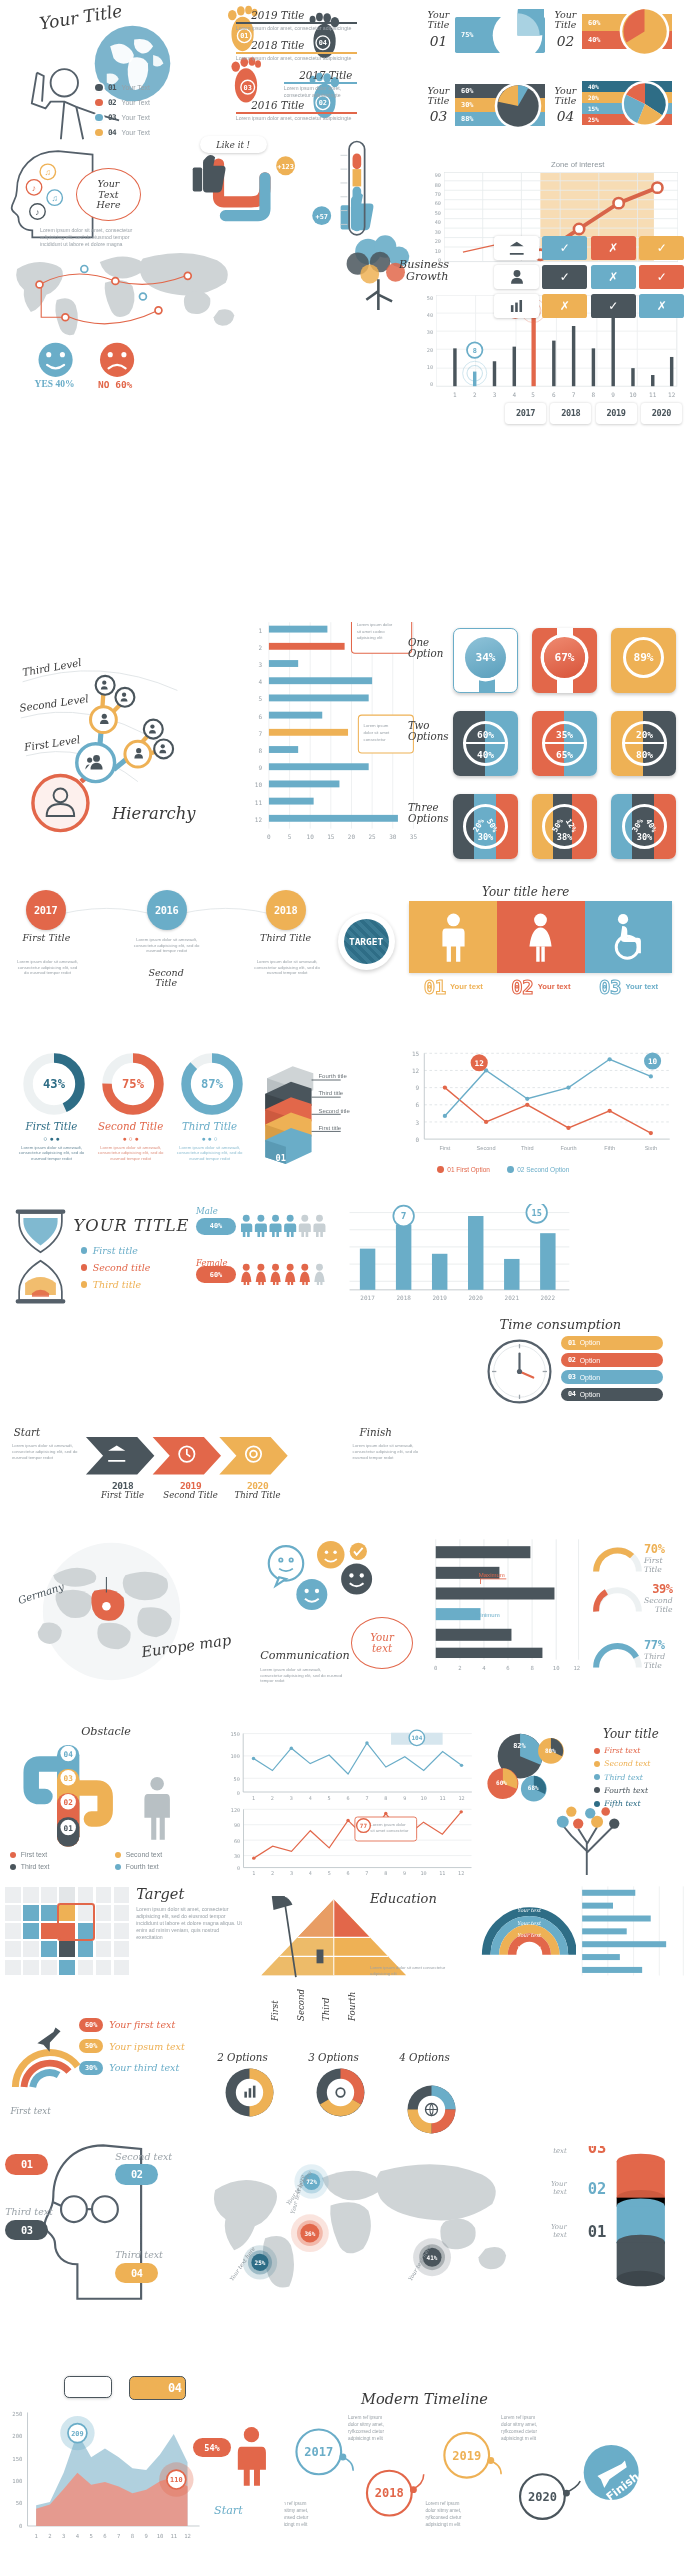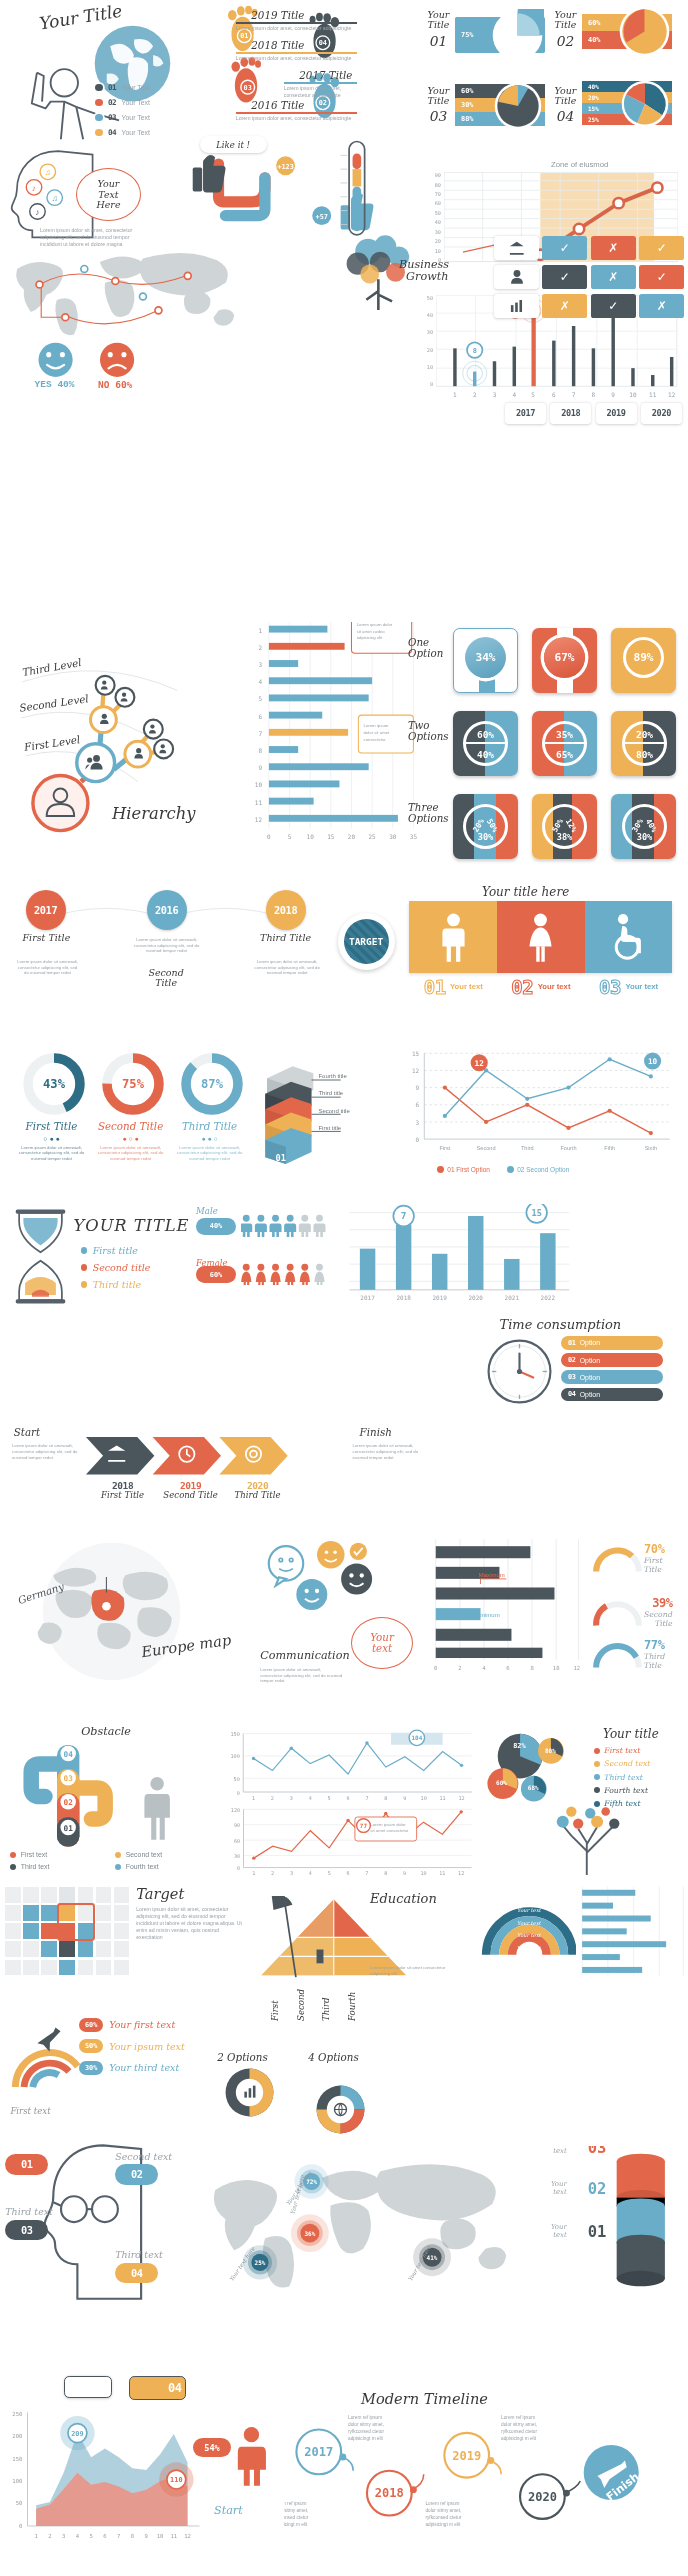--- a/index.html
+++ b/index.html
@@ -224,21 +224,21 @@
     <svg width="50" height="50" style="position:absolute;left:69px;top:0px;" viewBox="0 0 58 58">
       <circle cx="29" cy="29" r="27" fill="#fff"></circle>
       <path d="M29 29 L29 5 A24 24 0 0 1 49 42 Z" fill="#2e6d86"></path>
       <path d="M29 29 L49 42 A24 24 0 0 1 20 51 Z" fill="#eeb155"></path>
       <path d="M29 29 L20 51 A24 24 0 0 1 7 18 Z" fill="#6aadc8"></path>
       <path d="M29 29 L7 18 A24 24 0 0 1 29 5 Z" fill="#e2674a"></path>
     </svg>
   </div>
 
   <div class="blk" style="left:422px;top:160px;width:263px;height:110px;">
-    <div style="position:absolute;left:129px;top:0;font-size:7.7px;color:#8e979d;">Zone of eiusmod</div>
+    <div style="position:absolute;left:129px;top:0;font-size:7.7px;color:#8e979d;">Zone of interest</div>
     <div style="position:absolute;left:0;top:12px;width:20.7px;height:93px;">
       <div class="axis-lbl" style="position:absolute;right:1.7px;top:0px">90</div>
       <div class="axis-lbl" style="position:absolute;right:1.7px;top:9.5px">80</div>
       <div class="axis-lbl" style="position:absolute;right:1.7px;top:19px">70</div>
       <div class="axis-lbl" style="position:absolute;right:1.7px;top:28px">60</div>
       <div class="axis-lbl" style="position:absolute;right:1.7px;top:38px">50</div>
       <div class="axis-lbl" style="position:absolute;right:1.7px;top:47px">40</div>
       <div class="axis-lbl" style="position:absolute;right:1.7px;top:57px">30</div>
       <div class="axis-lbl" style="position:absolute;right:1.7px;top:66px">20</div>
       <div class="axis-lbl" style="position:absolute;right:1.7px;top:76px">10</div>
@@ -441,21 +441,21 @@
     <svg width="189" height="41" viewBox="0 0 220 48">
       <circle cx="34" cy="22" r="20" fill="#6aadc8"></circle>
       <circle cx="26" cy="16" r="3" fill="#fff"></circle>
         <circle cx="42" cy="16" r="3" fill="#fff"></circle>
       <path d="M24 28 q10 8 20 0" fill="none" stroke="#fff" stroke-width="2.5" stroke-linecap="round"></path>
       <circle cx="106" cy="22" r="20" fill="#e2674a"></circle>
       <circle cx="98" cy="16" r="3" fill="#fff"></circle>
         <circle cx="114" cy="16" r="3" fill="#fff"></circle>
       <path d="M96 32 q10 -8 20 0" fill="none" stroke="#fff" stroke-width="2.5" stroke-linecap="round"></path>
     </svg>
-    <div style="position:absolute;left:8.6px;top:38px;font-size:9.5px;font-weight:bold;color:#6aadc8;font-family:Liberation Mono, monospace">YES 40%</div>
+    <div style="position:absolute;left:8.6px;top:38px;font-size:9.5px;font-weight:bold;color:#6aadc8;font-family:Liberation Serif, serif">YES 40%</div>
     <div style="position:absolute;left:72px;top:38px;font-size:9.5px;font-weight:bold;color:#e2674a;font-family:'DejaVu Sans Mono',monospace">NO 60%</div>
   </div>
 
   <div class="blk" style="left:327px;top:231px;width:155px;height:95px;">
     <svg width="103" height="86" style="position:absolute;left:5.2px;top:0;" viewBox="0 0 120 100">
       <g fill="#6aadc8" opacity=".9">
         <circle cx="42" cy="24" r="15"></circle>
           <circle cx="62" cy="18" r="13"></circle>
           <circle cx="78" cy="30" r="12"></circle>
       </g>
@@ -1223,21 +1223,21 @@
     <div style="position:absolute;left:169px;top:0;">
       <svg width="53" height="36" viewBox="0 0 62 42">
         <path d="M6 38 A25 25 0 0 1 56 38" fill="none" stroke="#edf1f2" stroke-width="7"></path>
         <path d="M6 38 A25 25 0 0 1 48 20" fill="none" stroke="#eeb155" stroke-width="7"></path>
       </svg>
       <div style="position:absolute;left:53px;top:3.4px;">
         <div class="num" style="font-size:12px;color:#eeb155">70%</div>
         <div class="script" style="font-size:7.7px;color:#9aa2a8">First Title</div>
       </div>
     </div>
-    <div style="position:absolute;left:169px;top:54px;text-align:right;">
+    <div style="position:absolute;left:169px;top:40px;text-align:right;">
       <svg width="53" height="36" viewBox="0 0 62 42">
         <path d="M6 38 A25 25 0 0 1 56 38" fill="none" stroke="#edf1f2" stroke-width="7"></path>
         <path d="M6 38 A25 25 0 0 1 18 15" fill="none" stroke="#e2674a" stroke-width="7"></path>
       </svg>
       <div style="position:absolute;left:53px;top:3.4px;">
         <div class="num" style="font-size:12px;color:#e2674a">39%</div>
         <div class="script" style="font-size:7.7px;color:#9aa2a8">Second Title</div>
       </div>
     </div>
     <div style="position:absolute;left:169px;top:96px;">
@@ -1557,20 +1557,33 @@
     <div style="width:79px;text-align:center">
       <div class="script" style="font-size:10.3px;margin-bottom:3.4px">2 Options</div>
       <svg width="53" height="53" style="margin-left:13px" viewBox="0 0 62 62">
         <circle cx="31" cy="31" r="28" fill="#4a555c"></circle>
         <path d="M31 31 L31 3 A28 28 0 0 1 31 59 Z" fill="#eeb155"></path>
         <circle cx="31" cy="31" r="16" fill="#fff"></circle>
         <g fill="#4a555c">
             <rect x="25" y="30" width="3" height="7"></rect>
             <rect x="30" y="26" width="3" height="11"></rect>
             <rect x="35" y="23" width="3" height="14"></rect>
+          </g>
+      </svg>
+    </div>
+    <div style="width:79px;text-align:center">
+      <div class="script" style="font-size:10.3px;margin-bottom:3.4px">3 Options</div>
+      <svg width="53" height="53" style="margin-left:13px" viewBox="0 0 62 62">
+        <circle cx="31" cy="31" r="28" fill="#4a555c"></circle>
+        <path d="M31 31 L31 3 A28 28 0 0 1 55 45 Z" fill="#e2674a"></path>
+        <path d="M31 31 L55 45 A28 28 0 0 1 7 45 Z" fill="#eeb155"></path>
+        <circle cx="31" cy="31" r="16" fill="#fff"></circle>
+        <g fill="#4a555c">
+            <circle cx="31" cy="31" r="5" fill="none" stroke="#4a555c" stroke-width="2"></circle>
+          <path d="M31 22 v4 M31 36 v4 M22 31 h4 M36 31 h4"></path>
           </g>
       </svg>
     </div>
     <div style="width:79px;text-align:center">
       <div class="script" style="font-size:10.3px;margin-bottom:20px">4 Options</div>
       <svg width="53" height="53" style="margin-left:13px" viewBox="0 0 62 62">
         <circle cx="31" cy="31" r="28" fill="#4a555c"></circle>
         <path d="M31 31 L31 3 A28 28 0 0 1 59 31 Z" fill="#6aadc8"></path>
         <path d="M31 31 L59 31 A28 28 0 0 1 31 59 Z" fill="#e2674a"></path>
         <path d="M31 31 L31 59 A28 28 0 0 1 3 31 Z" fill="#eeb155"></path>

